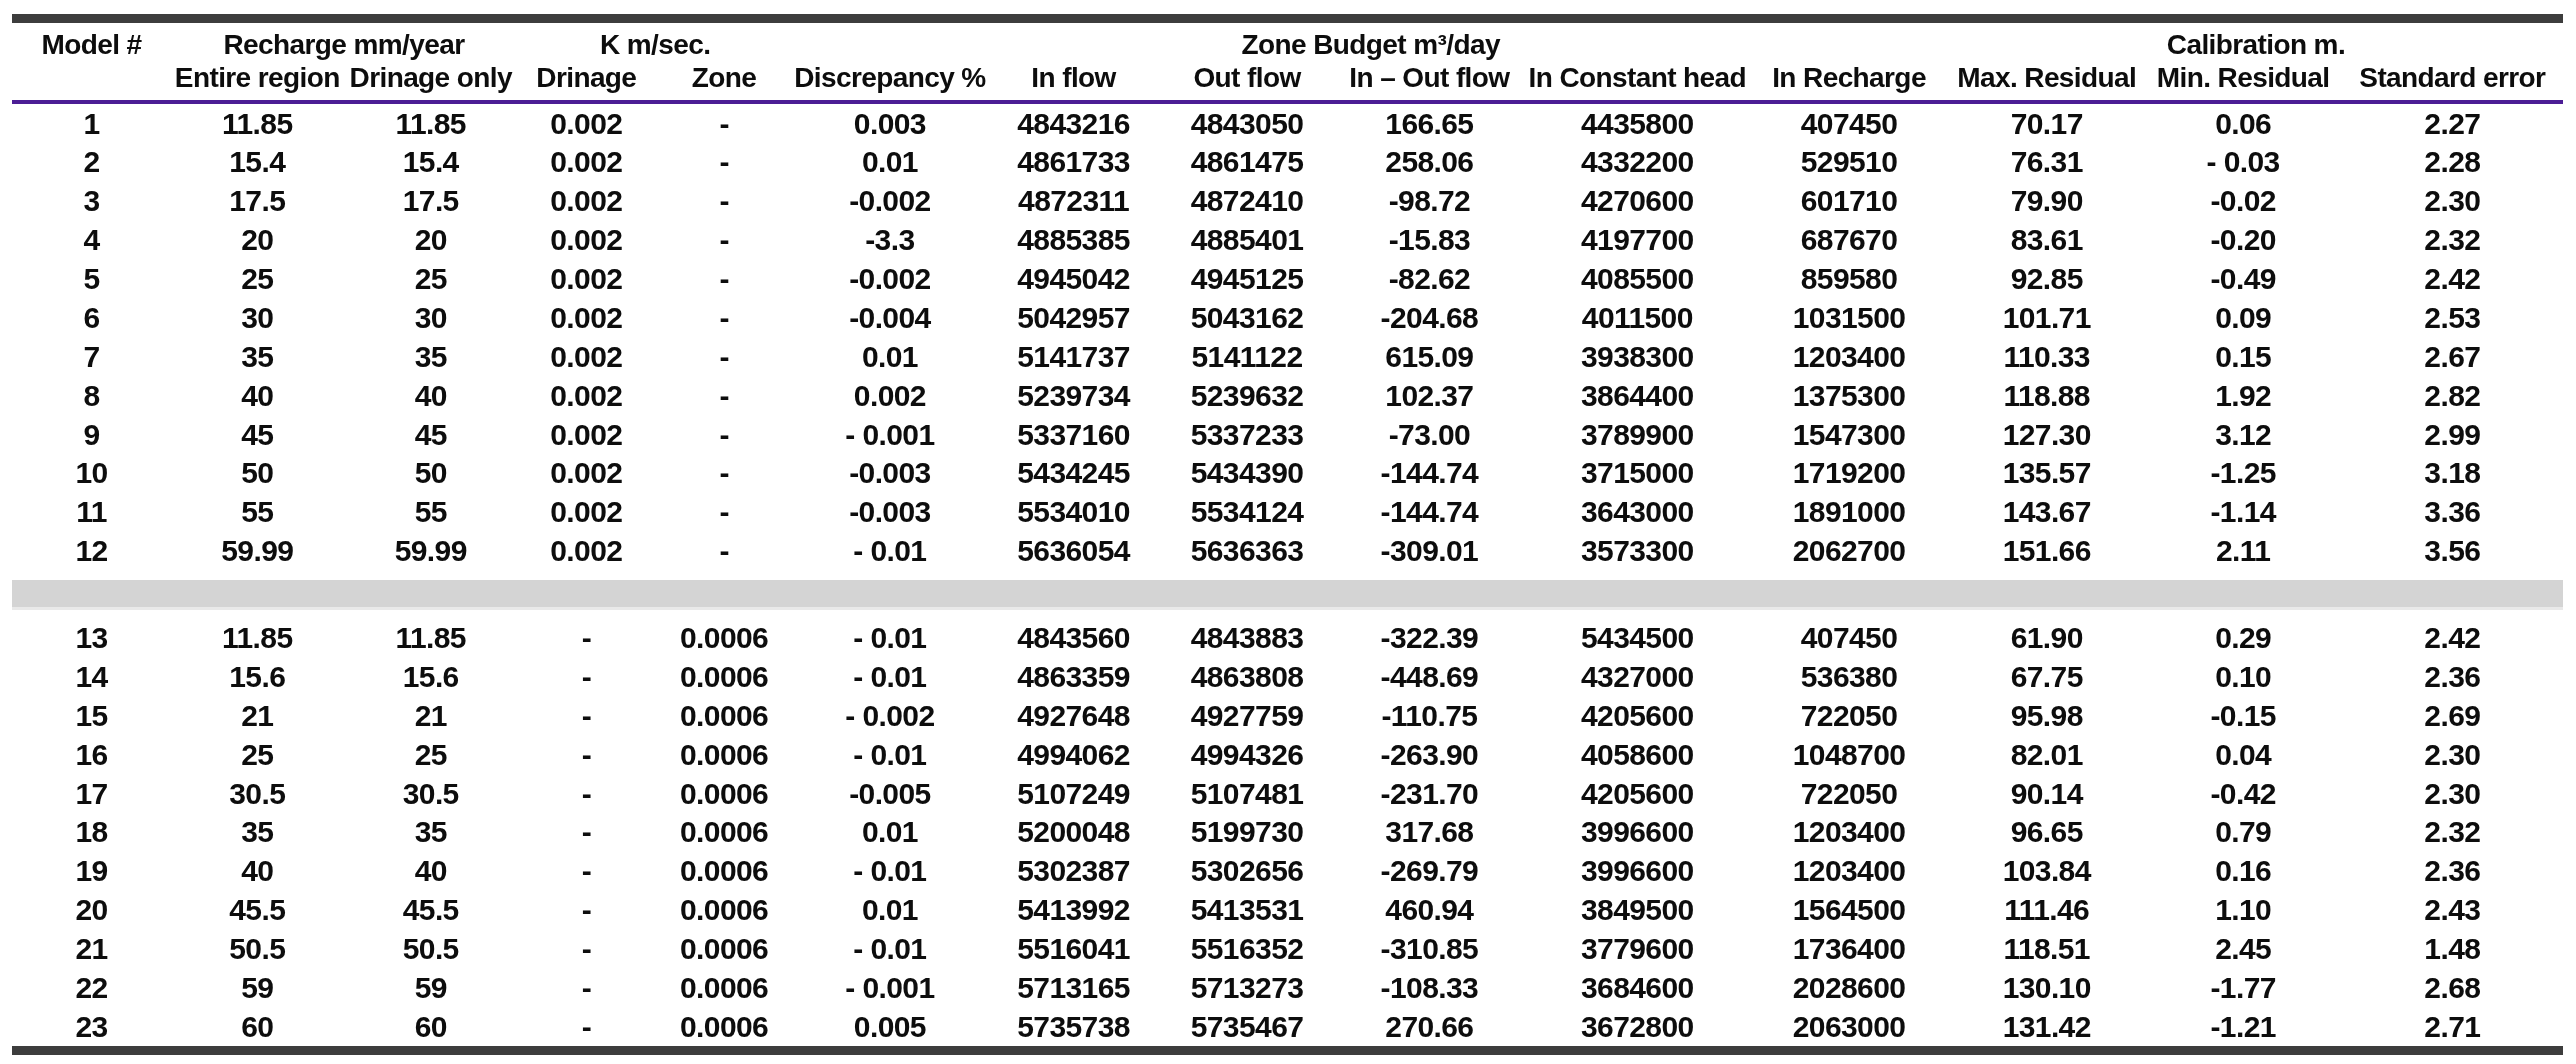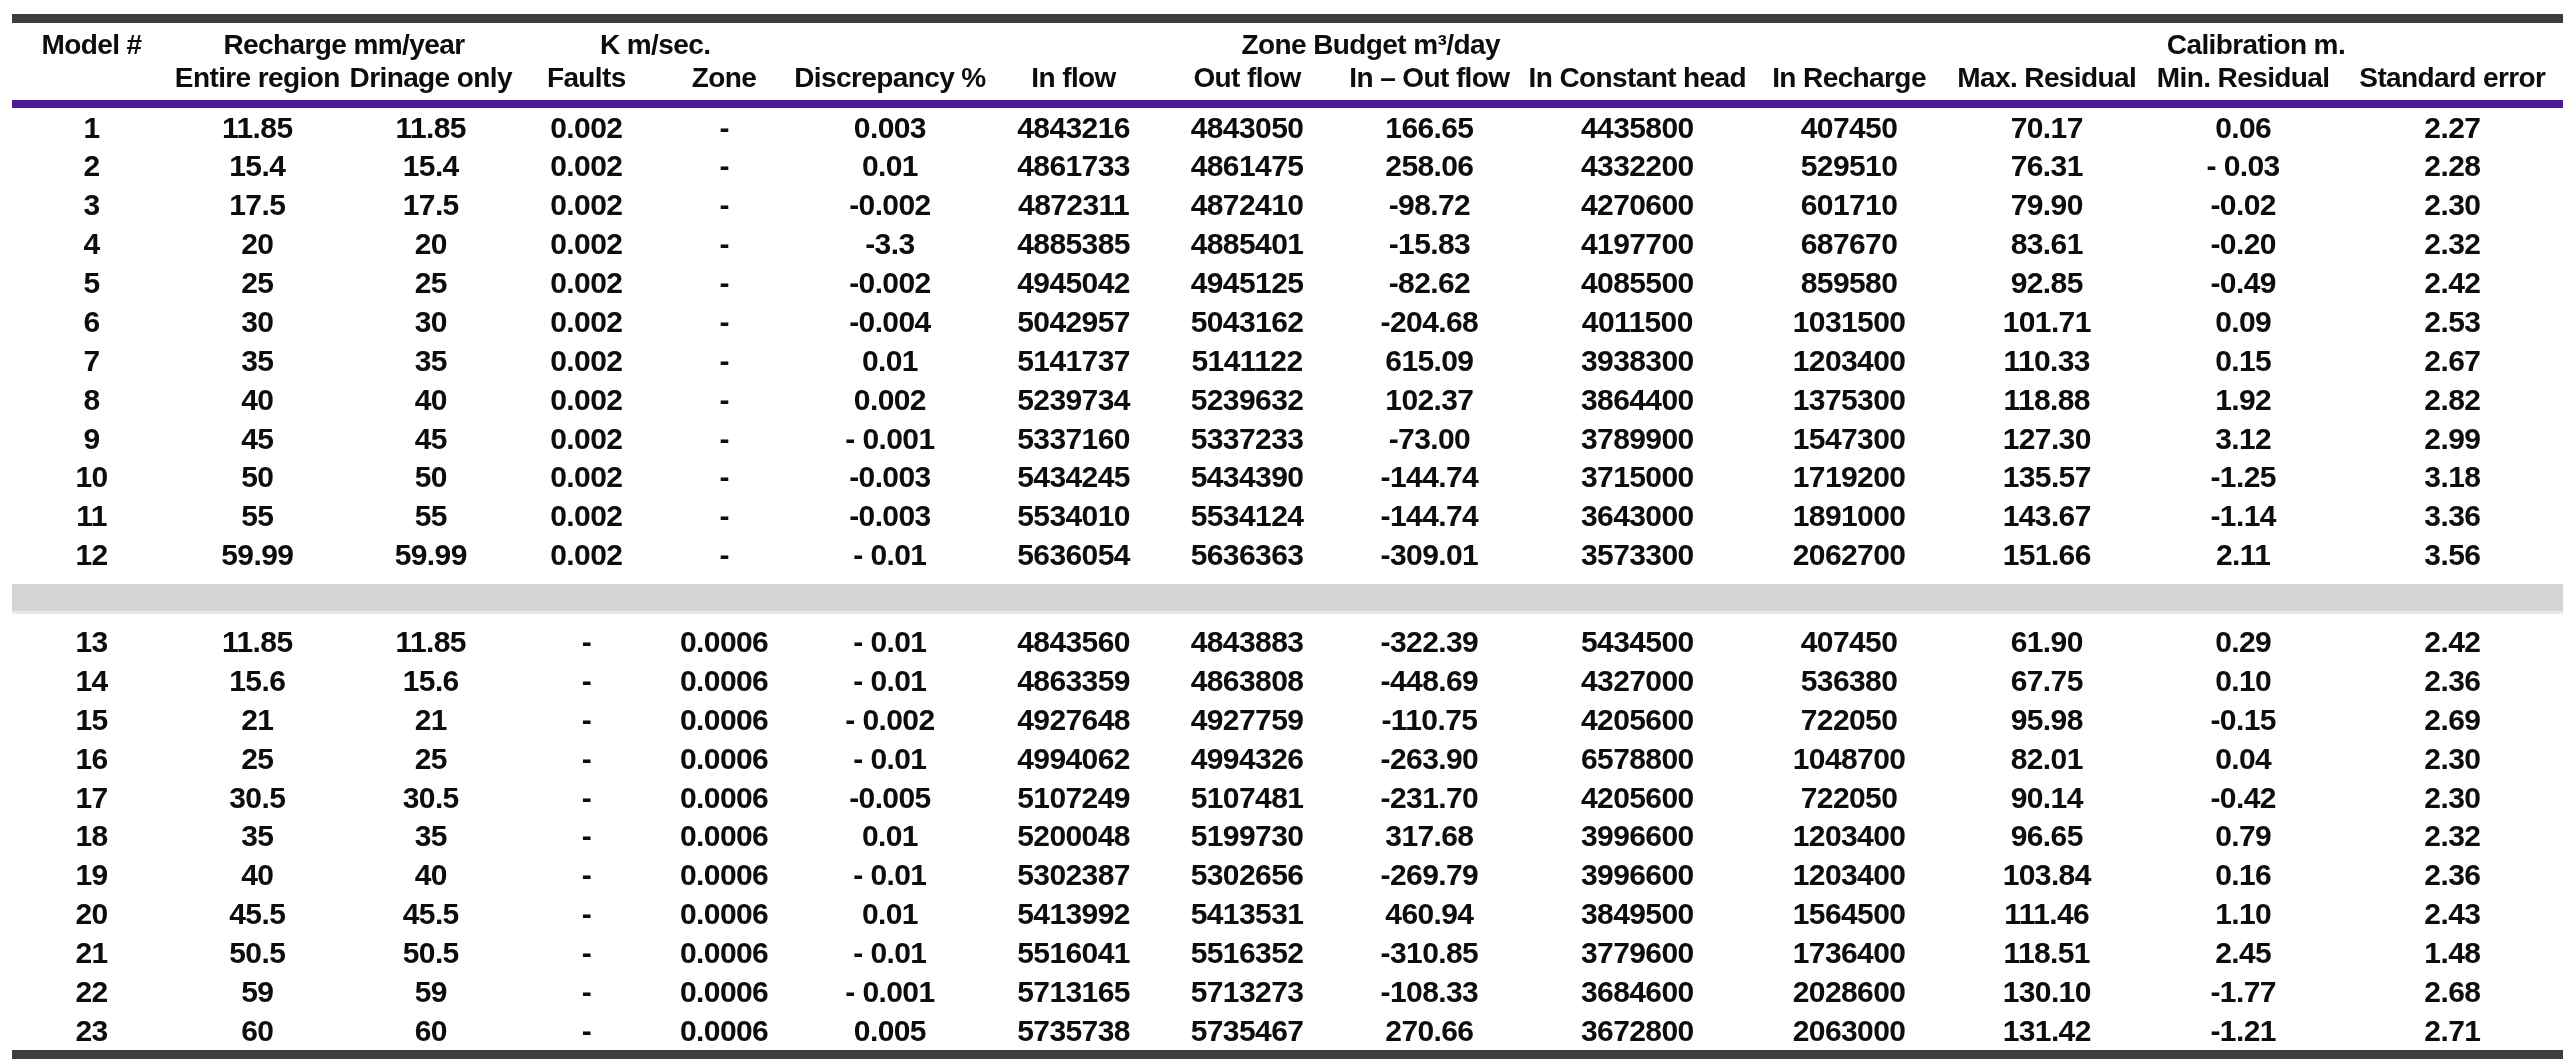--- a/index.html
+++ b/index.html
@@ -16,21 +16,21 @@
   }
   table.results {
     width: 2551px;
     border-collapse: collapse;
     table-layout: fixed;
     color: #0d0d0d;
     border-top: 9.3px solid #3d3d3d;
     border-bottom: 9.3px solid #3d3d3d;
   }
   thead {
-    border-bottom: 8px solid #4c1d95;
+    border-bottom: 4px solid #4c1d95;
   }
   th, td {
     white-space: nowrap;
     overflow: visible;
     text-align: center;
     font-weight: 700;
   }
   thead th {
     font-size: 28px;
     letter-spacing: -0.6px;
@@ -80,21 +80,21 @@
       <tr class="group-row">
         <th rowspan="2" class="model-head">Model #</th>
         <th colspan="2">Recharge mm/year</th>
         <th colspan="2">K m/sec.</th>
         <th colspan="6">Zone Budget m³/day</th>
         <th colspan="3">Calibration m.</th>
       </tr>
       <tr class="sub-row">
         <th>Entire region</th>
         <th>Drinage only</th>
-        <th>Faults</th>
+        <th>Drinage</th>
         <th>Zone</th>
         <th>Discrepancy %</th>
         <th>In flow</th>
         <th>Out flow</th>
         <th>In – Out flow</th>
         <th>In Constant head</th>
         <th>In Recharge</th>
         <th>Max. Residual</th>
         <th>Min. Residual</th>
         <th>Standard error</th>
@@ -347,21 +347,21 @@
         <tr>
           <td>16</td>
           <td>25</td>
           <td>25</td>
           <td>-</td>
           <td>0.0006</td>
           <td>- 0.01</td>
           <td>4994062</td>
           <td>4994326</td>
           <td>-263.90</td>
-          <td>6578800</td>
+          <td>4058600</td>
           <td>1048700</td>
           <td>82.01</td>
           <td>0.04</td>
           <td>2.30</td>
         </tr>
         <tr>
           <td>17</td>
           <td>30.5</td>
           <td>30.5</td>
           <td>-</td>

